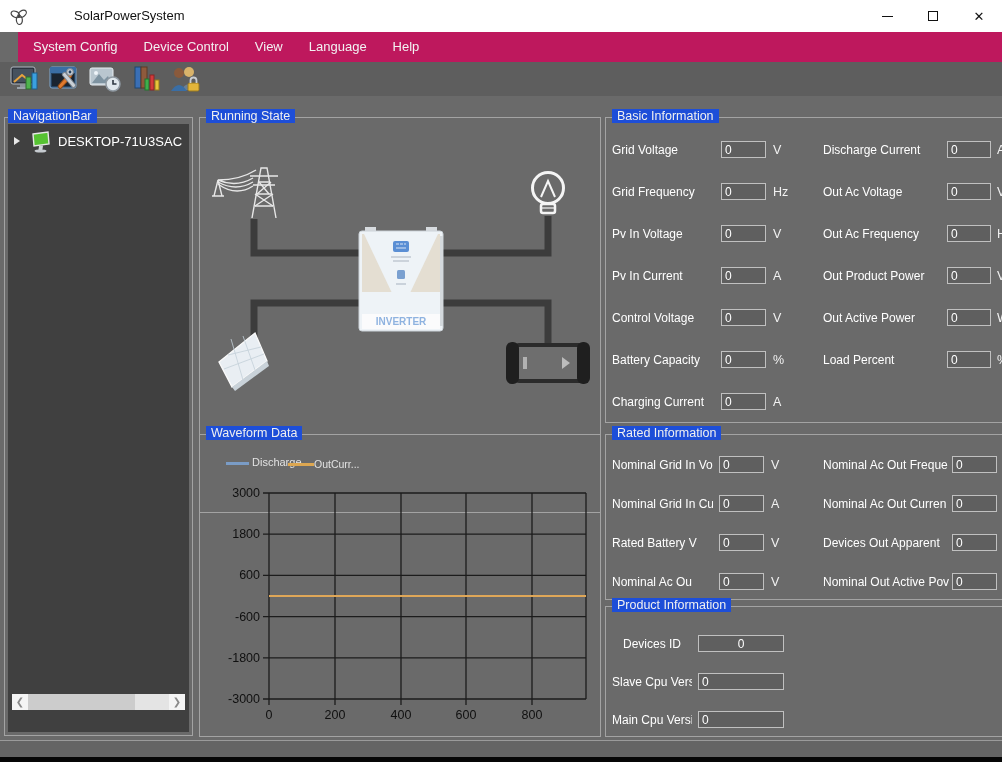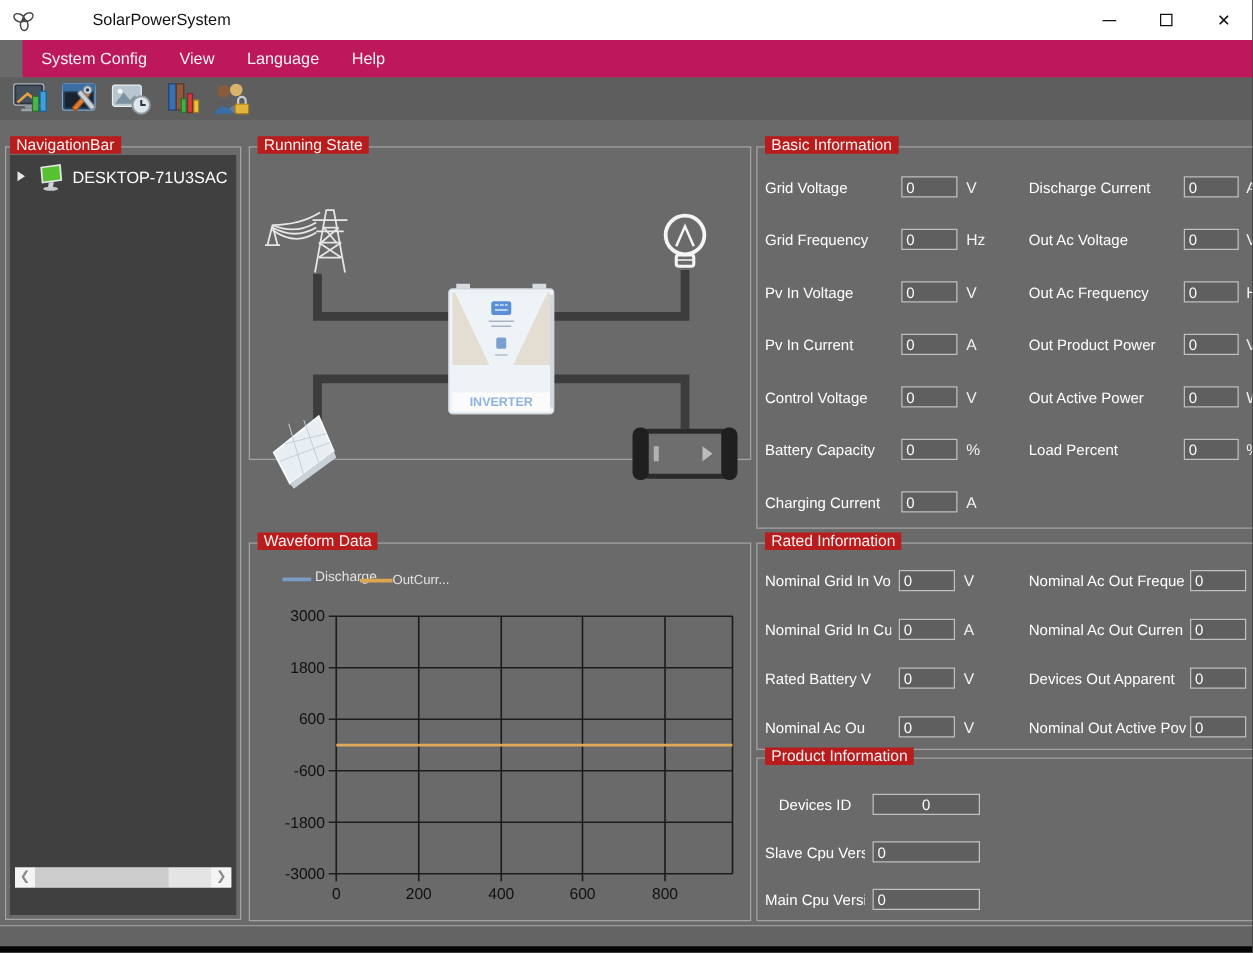--- a/index.html
+++ b/index.html
@@ -21,21 +21,21 @@
   .menubar { position:absolute; left:0; top:32px; width:1002px; height:30px; background:#be185d; display:flex; align-items:flex-start; padding-left:2px;margin-left:18px; }
   .menu-item { color:#f2f2f2; font-size:13px; padding:0 13px; line-height:30px; }
   
   .toolbar { position:absolute; left:0; top:62px; width:1002px; height:34px; background:#5e5e5e; display:flex; align-items:center; padding-left:5px; }
   .tool-btn { width:40px; height:34px; display:flex; align-items:center; justify-content:center; }
   
   .statusbar { position:absolute; left:0; top:740px; width:1002px; height:17px; background:#646464; border-top:1px solid #9a9a9a; }
   .blackstrip { position:absolute; left:0; top:757px; width:1002px; height:5px; background:#060606; }
   
   .groupbox { position:absolute; border:1px solid #a3a3a3; }
-  .gb-label { position:absolute; top:-9px; left:6px; padding:0 5px; background:#b91c1c; color:#f0f0f0; font-size:12.5px; white-space:nowrap; }
+  .gb-label { position:absolute; top:-9px; left:6px; padding:0 5px; background:#1d4ed8; color:#f0f0f0; font-size:12.5px; white-space:nowrap; }
   
   .nav-inner { position:absolute; left:3px; top:6px; right:3px; bottom:3px; background:#404040; }
   .tree-item { position:absolute; left:0; top:5px; right:0; height:28px; color:#fff; font-size:13px; }
   .tree-caret { position:absolute; left:6px; top:8px; width:0; height:0; border-left:6px solid #e8e8e8; border-top:4px solid transparent; border-bottom:4px solid transparent; }
   .tree-icon { position:absolute; left:21px; top:1px; }
   .tree-label { position:absolute; left:50px; top:5px; }
   .hscroll { position:absolute; left:4px; right:4px; bottom:22px; height:16px; background:#ececec; display:flex; }
   .hs-arrow { width:16px; height:16px; background:#f4f4f4; color:#8a8a8a; font-size:10px; line-height:16px; text-align:center; }
   .hs-thumb { width:62%; background:#cccccc; }
   .hs-track { flex:1; background:#e4e4e4; }
@@ -75,20 +75,21 @@
     <div class="win-btn btn-max">
         <span class="max-glyph"></span>
       </div>
     <div class="win-btn btn-close">
         <span>✕</span>
       </div>
   </div>
 
   <div class="menubar">
     <span class="menu-item">System Config</span>
+    <span class="menu-item">Device Control</span>
     <span class="menu-item">View</span>
     <span class="menu-item">Language</span>
     <span class="menu-item">Help</span>
   </div>
 
   <div class="toolbar">
     <div class="tool-btn">
       <svg width="32" height="30" viewBox="0 0 32 30">
         <rect x="2" y="3" width="24" height="17" rx="2" fill="#2e3540" stroke="#aeb6bf"></rect>
         <rect x="4" y="5" width="20" height="13" fill="#46515e"></rect>
@@ -154,21 +155,21 @@
       </div>
       <div class="hscroll">
         <div class="hs-arrow">❮</div>
         <div class="hs-thumb"></div>
         <div class="hs-track"></div>
         <div class="hs-arrow">❯</div>
       </div>
     </div>
   </div>
 
-  <div class="groupbox" style="left:199px; top:117px; width:402px; height:251px;">
+  <div class="groupbox" style="left:199px; top:117px; width:402px; height:396px;">
     <span class="gb-label">Running State</span>
     <svg width="400" height="308" viewBox="0 0 400 308" style="position:absolute;left:0;top:0;">
 
       <g stroke="#3c3c3c" stroke-width="7" fill="none">
         <path d="M54 101 V135 H159"></path>
         <path d="M348 98 V135 H243"></path>
         <path d="M54 221 V185 H159"></path>
         <path d="M243 185 H348 V225"></path>
       </g>
 

